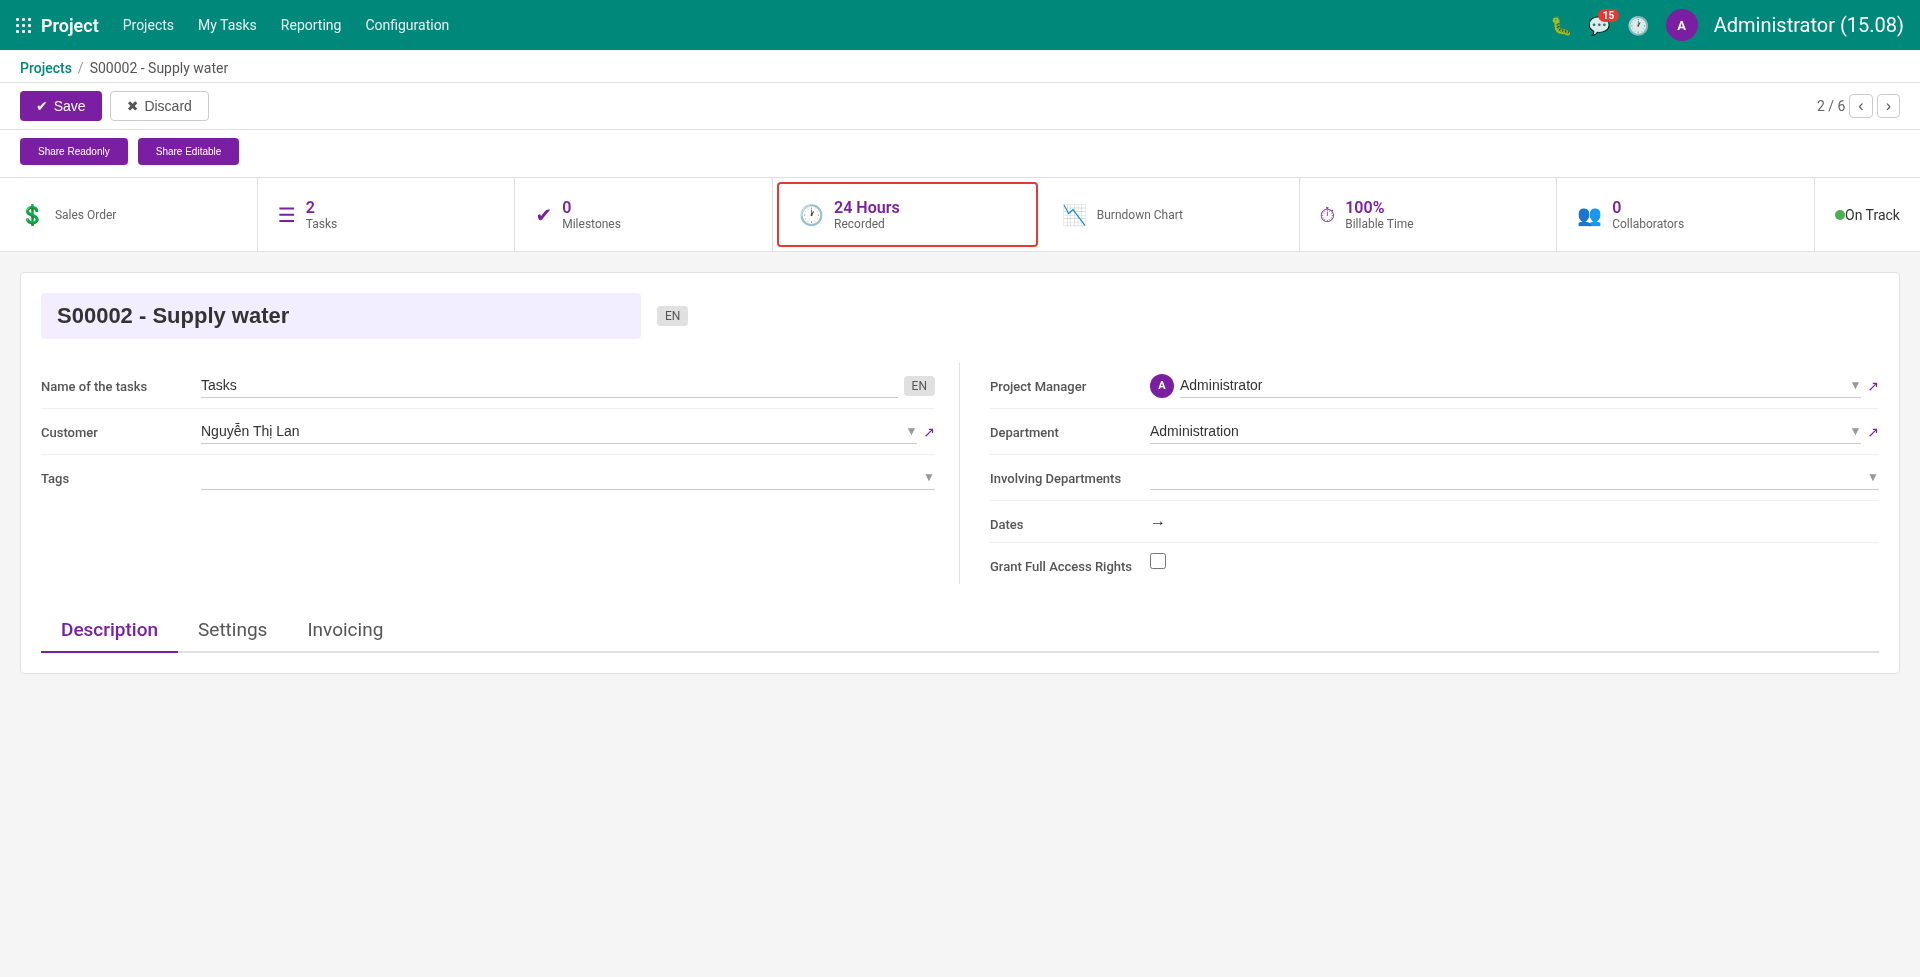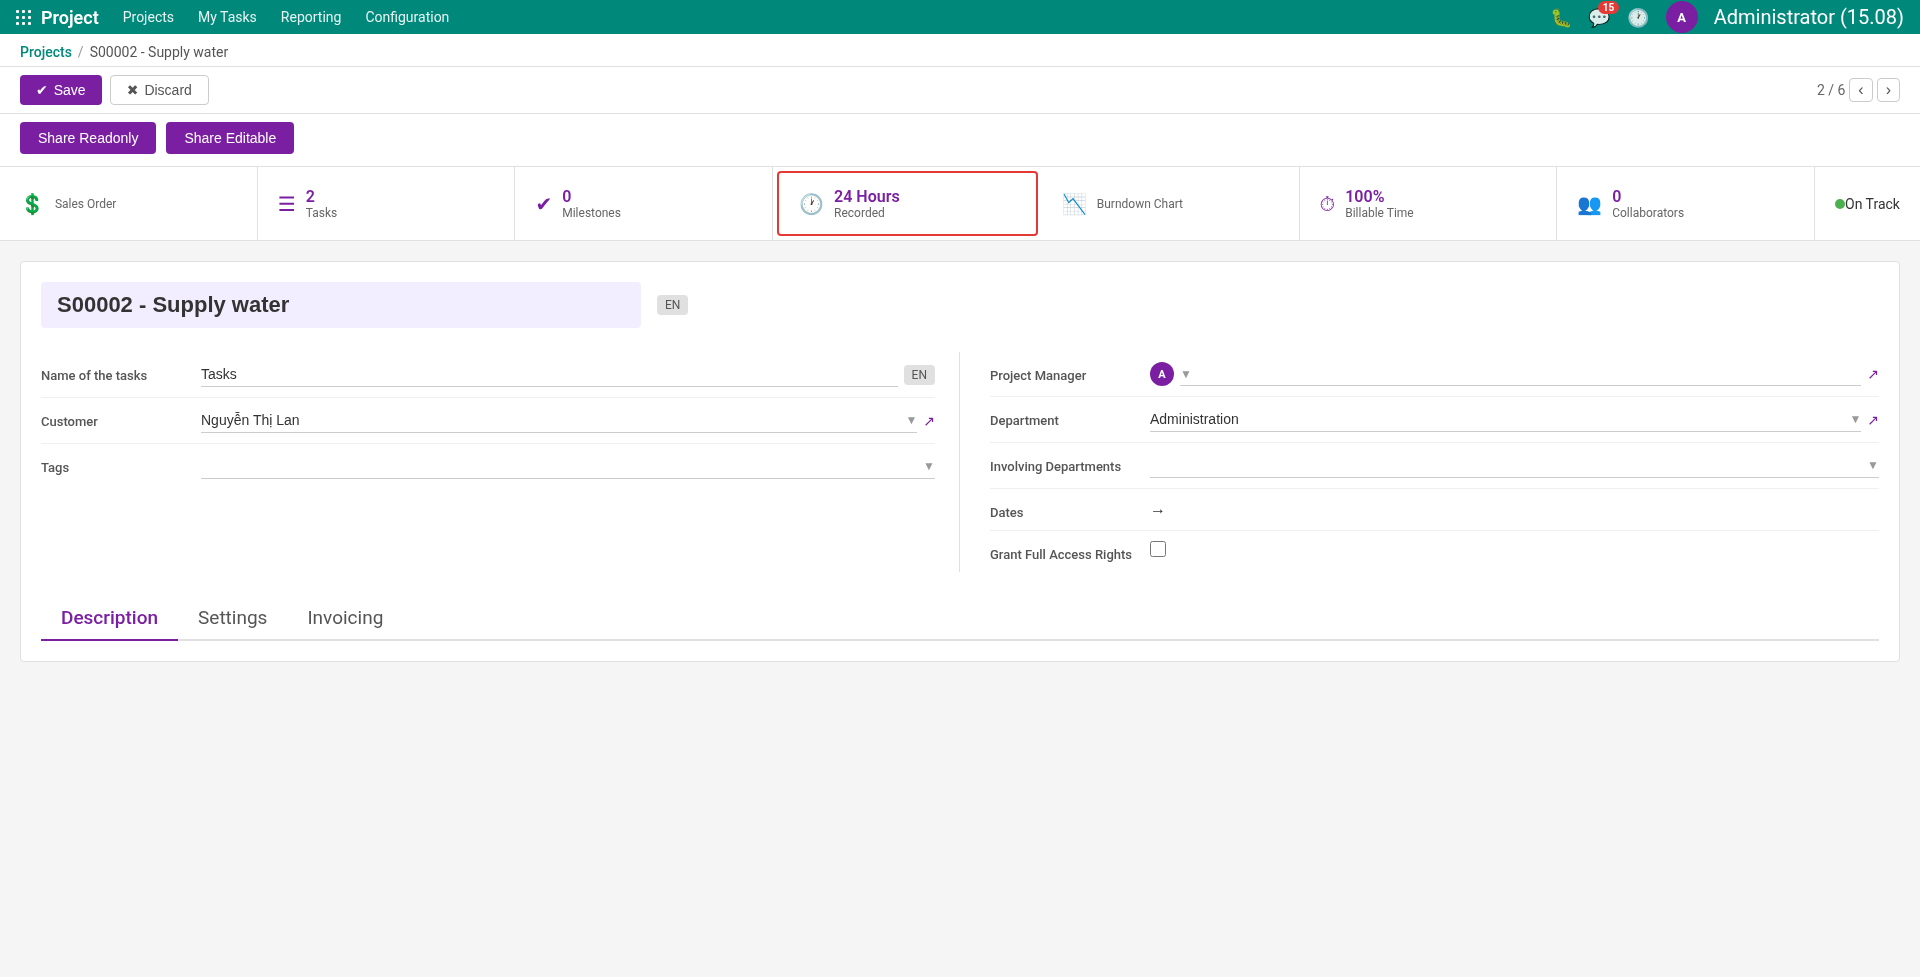--- a/index.html
+++ b/index.html
@@ -4,21 +4,21 @@
   <style>
     * { box-sizing: border-box; margin: 0; padding: 0; }
     body { font-family: -apple-system, BlinkMacSystemFont, 'Segoe UI', Roboto, sans-serif; font-size: 14px; background: #f5f5f5; color: #333; }
 
     
     .topnav {
       background: #00897b;
       color: white;
       display: flex;
       align-items: center;
-      height: 34px;
+      height: 50px;
       padding: 0 16px;
       gap: 24px;
     }
     .topnav-brand { display: flex; align-items: center; gap: 10px; font-size: 18px; font-weight: 600; }
     .topnav-grid { display: grid; grid-template-columns: repeat(3,3px); grid-template-rows: repeat(3,3px); gap: 3px; }
     .topnav-grid span { width: 3px; height: 3px; background: white; display: block; border-radius: 1px; }
     .topnav-links { display: flex; gap: 24px; flex: 1; }
     .topnav-links a { color: white; text-decoration: none; font-size: 14px; opacity: 0.9; cursor: pointer; }
     .topnav-right { display: flex; align-items: center; gap: 16px; margin-left: auto; }
     .topnav-icon { color: white; font-size: 18px; cursor: pointer; opacity: 0.85; }
@@ -36,21 +36,21 @@
     
     .action-bar { padding: 8px 20px; background: white; border-bottom: 1px solid #e0e0e0; display: flex; align-items: center; justify-content: space-between; }
     .action-left { display: flex; gap: 8px; }
     .btn-save { background: #7b1fa2; color: white; border: none; border-radius: 4px; padding: 6px 16px; cursor: pointer; font-size: 14px; display: flex; align-items: center; gap: 6px; }
     .btn-discard { background: white; color: #555; border: 1px solid #ccc; border-radius: 4px; padding: 6px 16px; cursor: pointer; font-size: 14px; display: flex; align-items: center; gap: 6px; }
     .action-right { display: flex; align-items: center; gap: 4px; color: #666; font-size: 14px; }
     .nav-arrow { background: none; border: 1px solid #ccc; border-radius: 4px; cursor: pointer; font-size: 16px; padding: 2px 8px; color: #555; }
 
     
     .share-bar { padding: 8px 20px 12px; background: white; display: flex; gap: 10px; border-bottom: 1px solid #e0e0e0; }
-    .btn-share { color: white; border: none; border-radius: 4px; padding: 8px 18px; cursor: pointer; font-size: 14px; font-weight: 500; }
+    .btn-share { color: white; border: none; border-radius: 4px; padding: 8px 18px; cursor: pointer; font-size: 10px; font-weight: 500; }
     .btn-share-readonly { background: #7b1fa2; }
     .btn-share-editable { background: #7b1fa2; }
 
     
     .stats-bar { background: white; border-bottom: 1px solid #e0e0e0; display: flex; align-items: stretch; }
     .stat-item { display: flex; align-items: center; gap: 10px; padding: 14px 20px; border-right: 1px solid #e0e0e0; cursor: pointer; flex: 1; min-width: 0; }
     .stat-item.highlighted { border: 2px solid #e53935; border-radius: 4px; margin: 4px; }
     .stat-icon { font-size: 20px; color: #7b1fa2; flex-shrink: 0; }
     .stat-text { display: flex; flex-direction: column; }
     .stat-value { font-size: 16px; font-weight: 600; color: #7b1fa2; }
@@ -262,20 +262,21 @@
 
       </div>
 
       <div class="form-right">
 
         <div class="form-row">
           <span class="form-label">Project Manager</span>
           <div class="form-value">
             <div class="avatar-circle">A</div>
             <div class="field-select-row">
+              <input class="field-input" type="text" value="Administrator" style="">
               <span class="field-select-caret">▼</span>
             </div>
             <span class="field-external-link">↗</span>
           </div>
         </div>
 
         <div class="form-row">
           <span class="form-label">Department</span>
           <div class="form-value">
             <div class="field-select-row">

